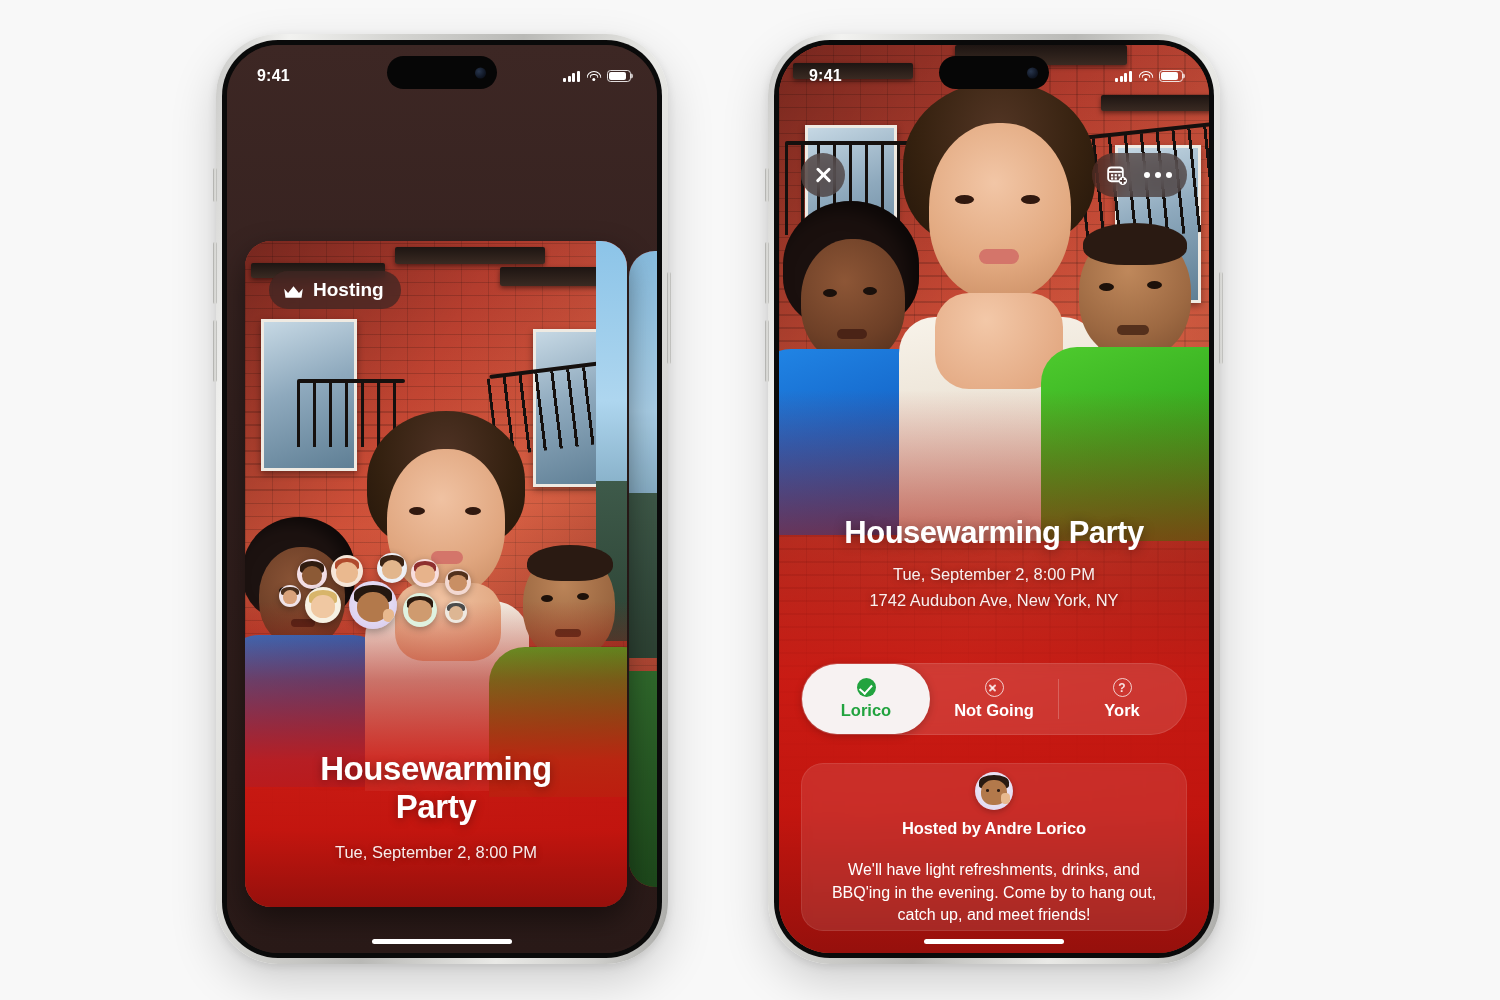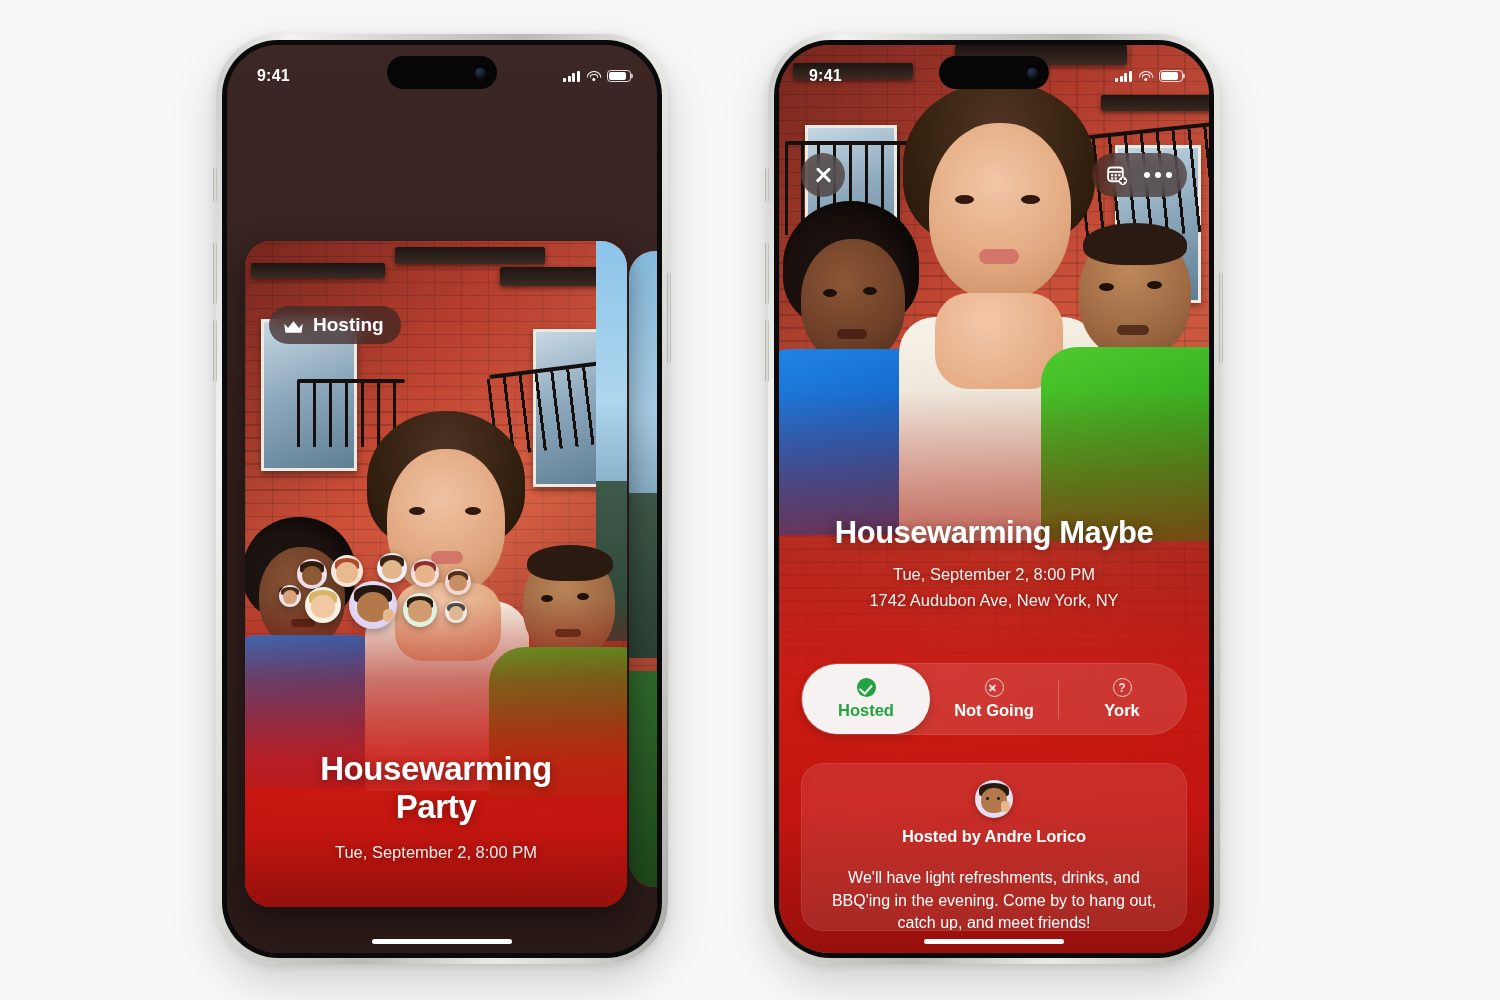--- a/index.html
+++ b/index.html
@@ -153,21 +153,21 @@
     box-shadow:0 12px 30px rgba(0,0,0,.45);
   }
   .card-next {
     position:absolute; right:-26px; top:206px; width:54px; bottom:66px;
     border-radius:26px; overflow:hidden; z-index:18; opacity:.95;
   }
   .pill-hosting {
     position:absolute; top:30px; left:24px; z-index:28;
     display:flex; align-items:center; gap:9px;
     background:rgba(58,38,34,.72); backdrop-filter:blur(8px);
-    padding:8px 17px 8px 14px; border-radius:20px;margin-top:35px;
+    padding:8px 17px 8px 14px; border-radius:20px;
   }
   .pill-hosting span { color:#fff; font-size:19px; font-weight:600; }
   .crown { width:21px; height:15px; position:relative; }
   .card-text { position:absolute; left:0; right:0; bottom:42px; z-index:26; text-align:center; padding:0 22px; }
   .card-title { color:#fff; font-size:33px; font-weight:700; line-height:1.16; letter-spacing:-.4px;
                 text-shadow:0 2px 10px rgba(0,0,0,.35); }
   .card-meta { color:rgba(255,255,255,.92); font-size:16.5px; margin-top:14px; line-height:1.5;
                text-shadow:0 1px 6px rgba(0,0,0,.35); }
 
   .avatar-cluster { position:absolute; left:0; right:0; bottom:258px; height:94px; z-index:27; }
@@ -217,21 +217,21 @@
   .rs-x i { position:absolute; top:50%; left:2.6px; width:9px; height:1.9px; background:rgba(255,255,255,.8); border-radius:1px; }
   .rs-x i:nth-child(1){ transform:translateY(-50%) rotate(45deg); }
   .rs-x i:nth-child(2){ transform:translateY(-50%) rotate(-45deg); }
   .rs-q { border:1.9px solid rgba(255,255,255,.75); display:flex; align-items:center; justify-content:center;
           font-size:12px; font-weight:700; color:rgba(255,255,255,.85); line-height:1; }
 
   .host-card {
     position:absolute; left:22px; right:22px; top:718px; bottom:22px; z-index:28;
     border-radius:22px; background:rgba(255,255,255,.10); backdrop-filter:blur(5px);
     border:1px solid rgba(255,255,255,.09);
-    padding:16px 20px 0; text-align:center; overflow:hidden;
+    padding:8px 20px 0; text-align:center; overflow:hidden;
   }
   .host-avatar {
     width:38px; height:38px; border-radius:50%; margin:0 auto 9px;
     background:radial-gradient(circle at 50% 42%,#f4eff9 0%,#e4dcf2 70%,#d2c7e6 100%);
     position:relative; overflow:hidden; box-shadow:0 2px 6px rgba(0,0,0,.25);
   }
   .host-name { color:#fff; font-size:16.5px; font-weight:700; letter-spacing:-.1px; }
   .host-p { color:#fff; font-size:16px; line-height:1.42; margin-top:5px; }
   .host-p.gap { margin-top:21px; }
 </style>
@@ -493,31 +493,31 @@
         </svg>
       </span>
       <span class="icon-btn dots">
         <i></i>
             <i></i>
             <i></i>
       </span>
     </div>
 
     <div class="detail-head">
-      <div class="detail-title">Housewarming Maybe</div>
+      <div class="detail-title">Housewarming Party</div>
       <div class="detail-meta">
         <div>Tue, September 2, 8:00 PM</div>
         <div>1742 Audubon Ave, New York, NY</div>
       </div>
     </div>
 
     <div class="rsvp">
       <div class="rsvp-opt active">
         <span class="rs-ic rs-check"></span>
-        <span class="rsvp-label">Hosted</span>
+        <span class="rsvp-label">Lorico</span>
       </div>
       <div class="rsvp-opt">
         <span class="rs-ic rs-x">
               <i></i>
               <i></i>
             </span>
         <span class="rsvp-label">Not Going</span>
       </div>
       <div class="rsvp-opt">
         <span class="rs-ic rs-q">?</span>

